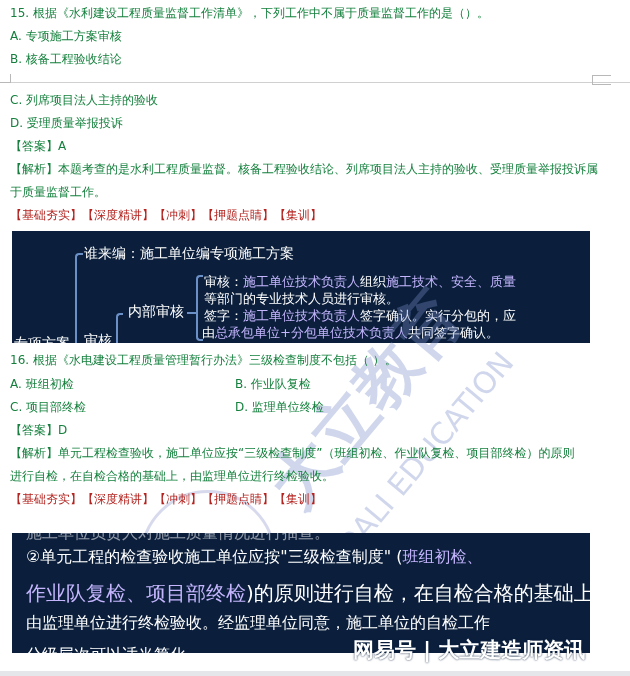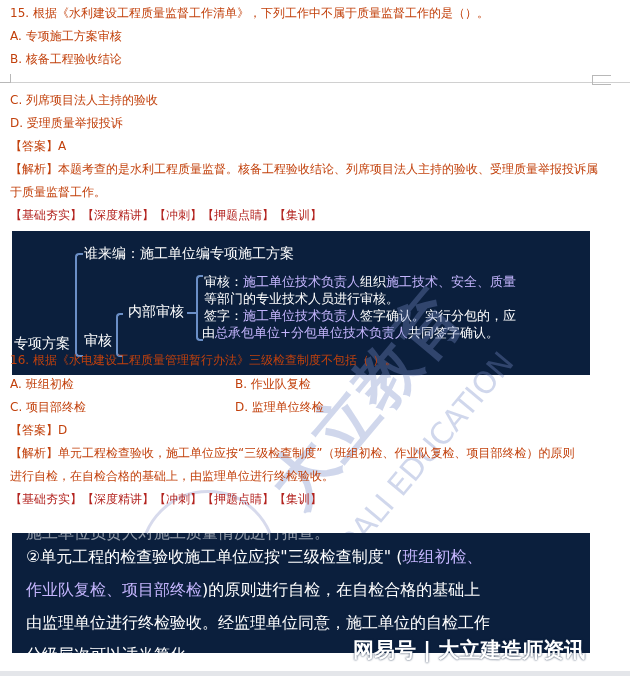--- a/index.html
+++ b/index.html
@@ -2,21 +2,21 @@
 <html><head>
 <meta charset="utf-8">
 <style>
   html, body { margin:0; padding:0; }
   body {
     width:630px; height:676px; overflow:hidden; position:relative;
     background:#ffffff;
     font-family:"DejaVu Sans", sans-serif;
     color:#1a1a1a;
   }
-  .line { position:absolute; left:10px; font-size:12px; line-height:16px; white-space:nowrap; color:#c2410c; }
+  .line { position:absolute; left:10px; font-size:12px; line-height:16px; white-space:nowrap; color:#15803d; }
   .tags { color:#b3231f; font-size:12px; }
   .tag { margin-right:0; }
   .hr { position:absolute; left:0; right:0; height:1px; background:#d0d0d0; }
   .crop-mark { position:absolute; border:1px solid #b8b8b8; }
   .panel { position:absolute; background:#0b1f3d; overflow:hidden; }
   .panel .t { position:absolute; white-space:nowrap; color:#ffffff; }
   .hl { color:#c4b5fd; }
   .bracket { position:absolute; border:2px solid #6b8fc7; border-right:none; border-radius:4px 0 0 4px; }
   .hstem { position:absolute; height:2px; background:#6b8fc7; }
   .watermark {
@@ -39,21 +39,21 @@
 
 <div class="line" style="top:92px">C. 列席项目法人主持的验收</div>
 <div class="line" style="top:115px">D. 受理质量举报投诉</div>
 <div class="line" style="top:138px">【答案】A</div>
 <div class="line" style="top:161px">【解析】本题考查的是水利工程质量监督。核备工程验收结论、列席项目法人主持的验收、受理质量举报投诉属</div>
 <div class="line" style="top:184px">于质量监督工作。</div>
 <div class="line tags" style="top:207px">
   <span class="tag">【基础夯实】</span><span class="tag">【深度精讲】</span><span class="tag">【冲刺】</span><span class="tag">【押题点睛】</span><span class="tag">【集训】</span>
 </div>
 
-<div class="panel" style="left:12px;top:231px;width:578px;height:144px">
+<div class="panel" style="left:12px;top:231px;width:578px;height:112px">
   <div class="bracket" style="left:63px;top:22px;width:6px;height:100px"></div>
   <div class="t" style="left:72px;top:14px;font-size:14px">谁来编：施工单位编专项施工方案</div>
 
   <div class="bracket" style="left:104px;top:82px;width:5px;height:40px"></div>
   <div class="t" style="left:116px;top:72px;font-size:14px">内部审核</div>
   <div class="hstem" style="left:175px;top:81px;width:10px"></div>
   <div class="bracket" style="left:184px;top:44px;width:5px;height:62px"></div>
 
   <div class="t" style="left:192px;top:42px;font-size:13px">
     <span>审核：</span><span class="hl">施工单位技术负责人</span><span>组织</span><span class="hl">施工技术、安全、质量</span>
@@ -83,20 +83,20 @@
 <div class="line" style="top:468px">进行自检，在自检合格的基础上，由监理单位进行终检验收。</div>
 <div class="line tags" style="top:491px">
   <span class="tag">【基础夯实】</span><span class="tag">【深度精讲】</span><span class="tag">【冲刺】</span><span class="tag">【押题点睛】</span><span class="tag">【集训】</span>
 </div>
 
 <div class="panel" style="left:12px;top:533px;width:578px;height:120px">
   <div class="t" style="left:14px;top:-10px;font-size:16px;opacity:0.55">施工单位负责人对施工质量情况进行抽查。</div>
   <div class="t" style="left:14px;top:14px;font-size:16px">
     <span>②单元工程的检查验收施工单位应按"三级检查制度" (</span><span class="hl">班组初检、</span>
   </div>
-  <div class="t" style="left:14px;top:47px;font-size:16px">
+  <div class="t" style="left:14px;top:47px;font-size:20px">
     <span class="hl">作业队复检、项目部终检</span><span>)的原则进行自检，在自检合格的基础上</span>
   </div>
   <div class="t" style="left:14px;top:80px;font-size:16px">由监理单位进行终检验收。经监理单位同意，施工单位的自检工作</div>
   <div class="t" style="left:14px;top:112px;font-size:16px">分级层次可以适当简化。</div>
 </div>
 <div style="position:absolute;left:353px;top:636px;font-size:21px;color:#ffffff;white-space:nowrap;text-shadow:0 0 2px #0b1f3d;font-weight:bold;">网易号 | 大立建造师资讯</div>
 <div class="hr" style="top:671px;background:#e4e6ea;height:5px"></div>
 
 </body></html>

